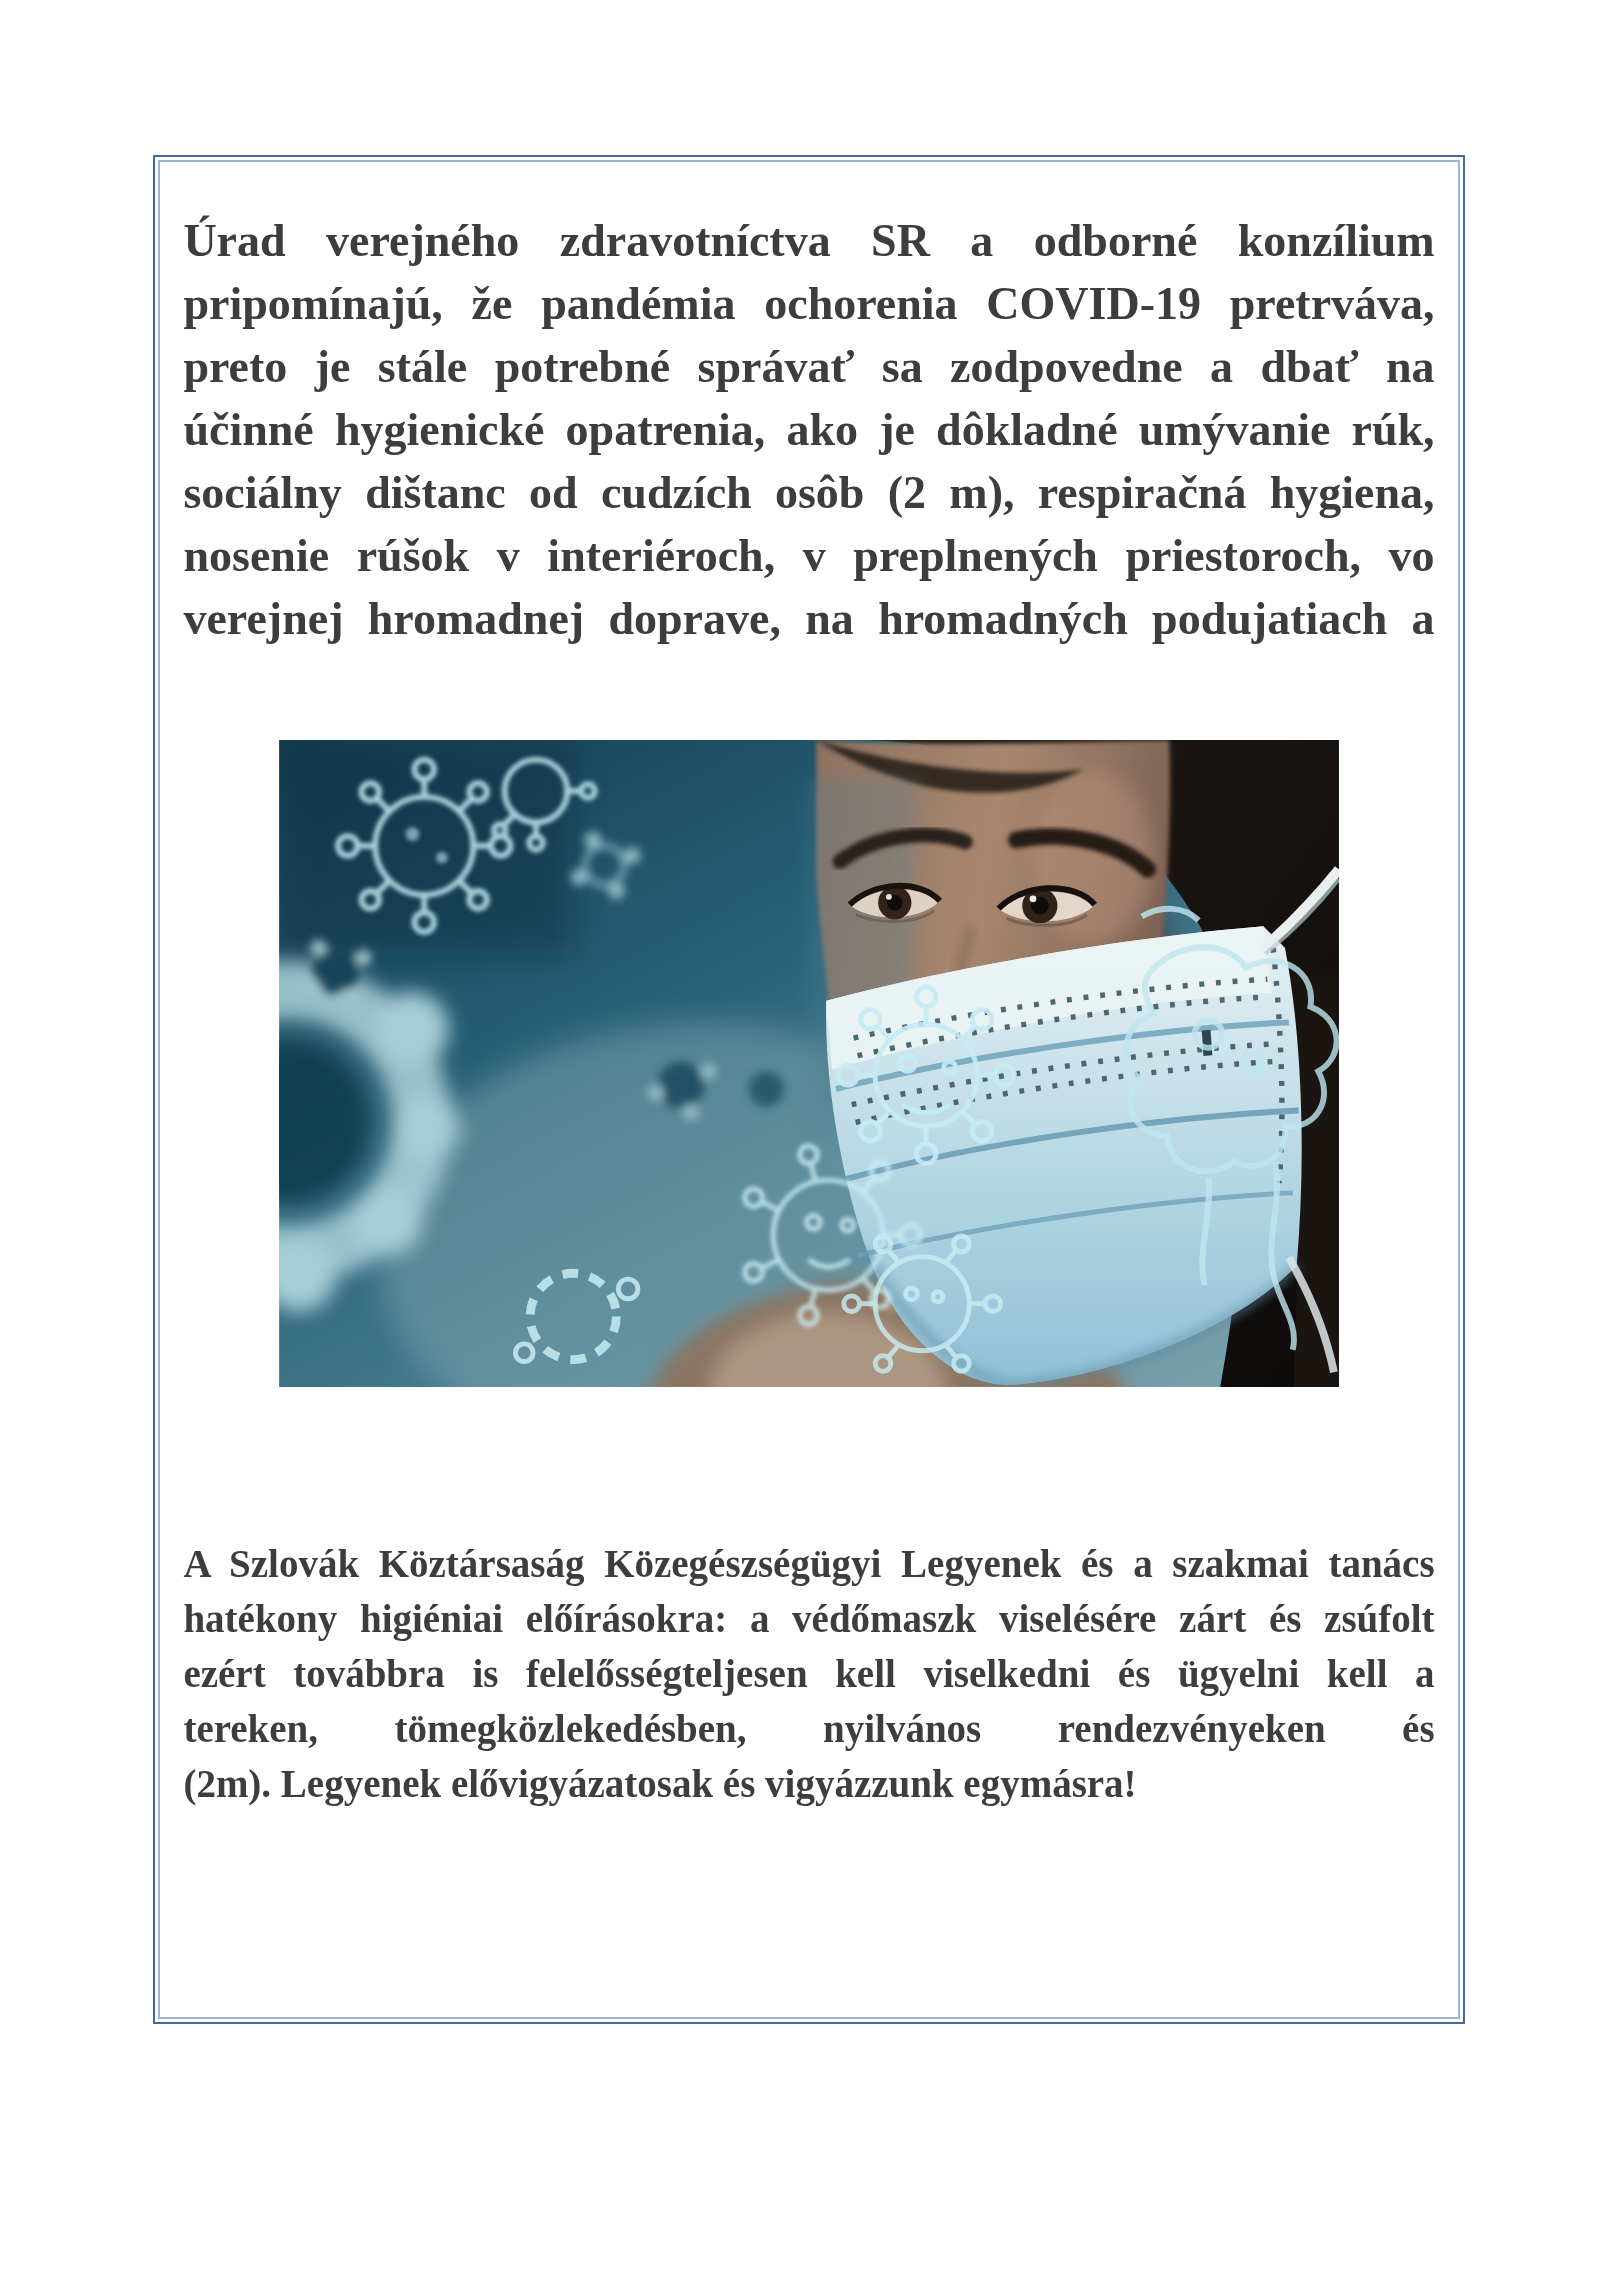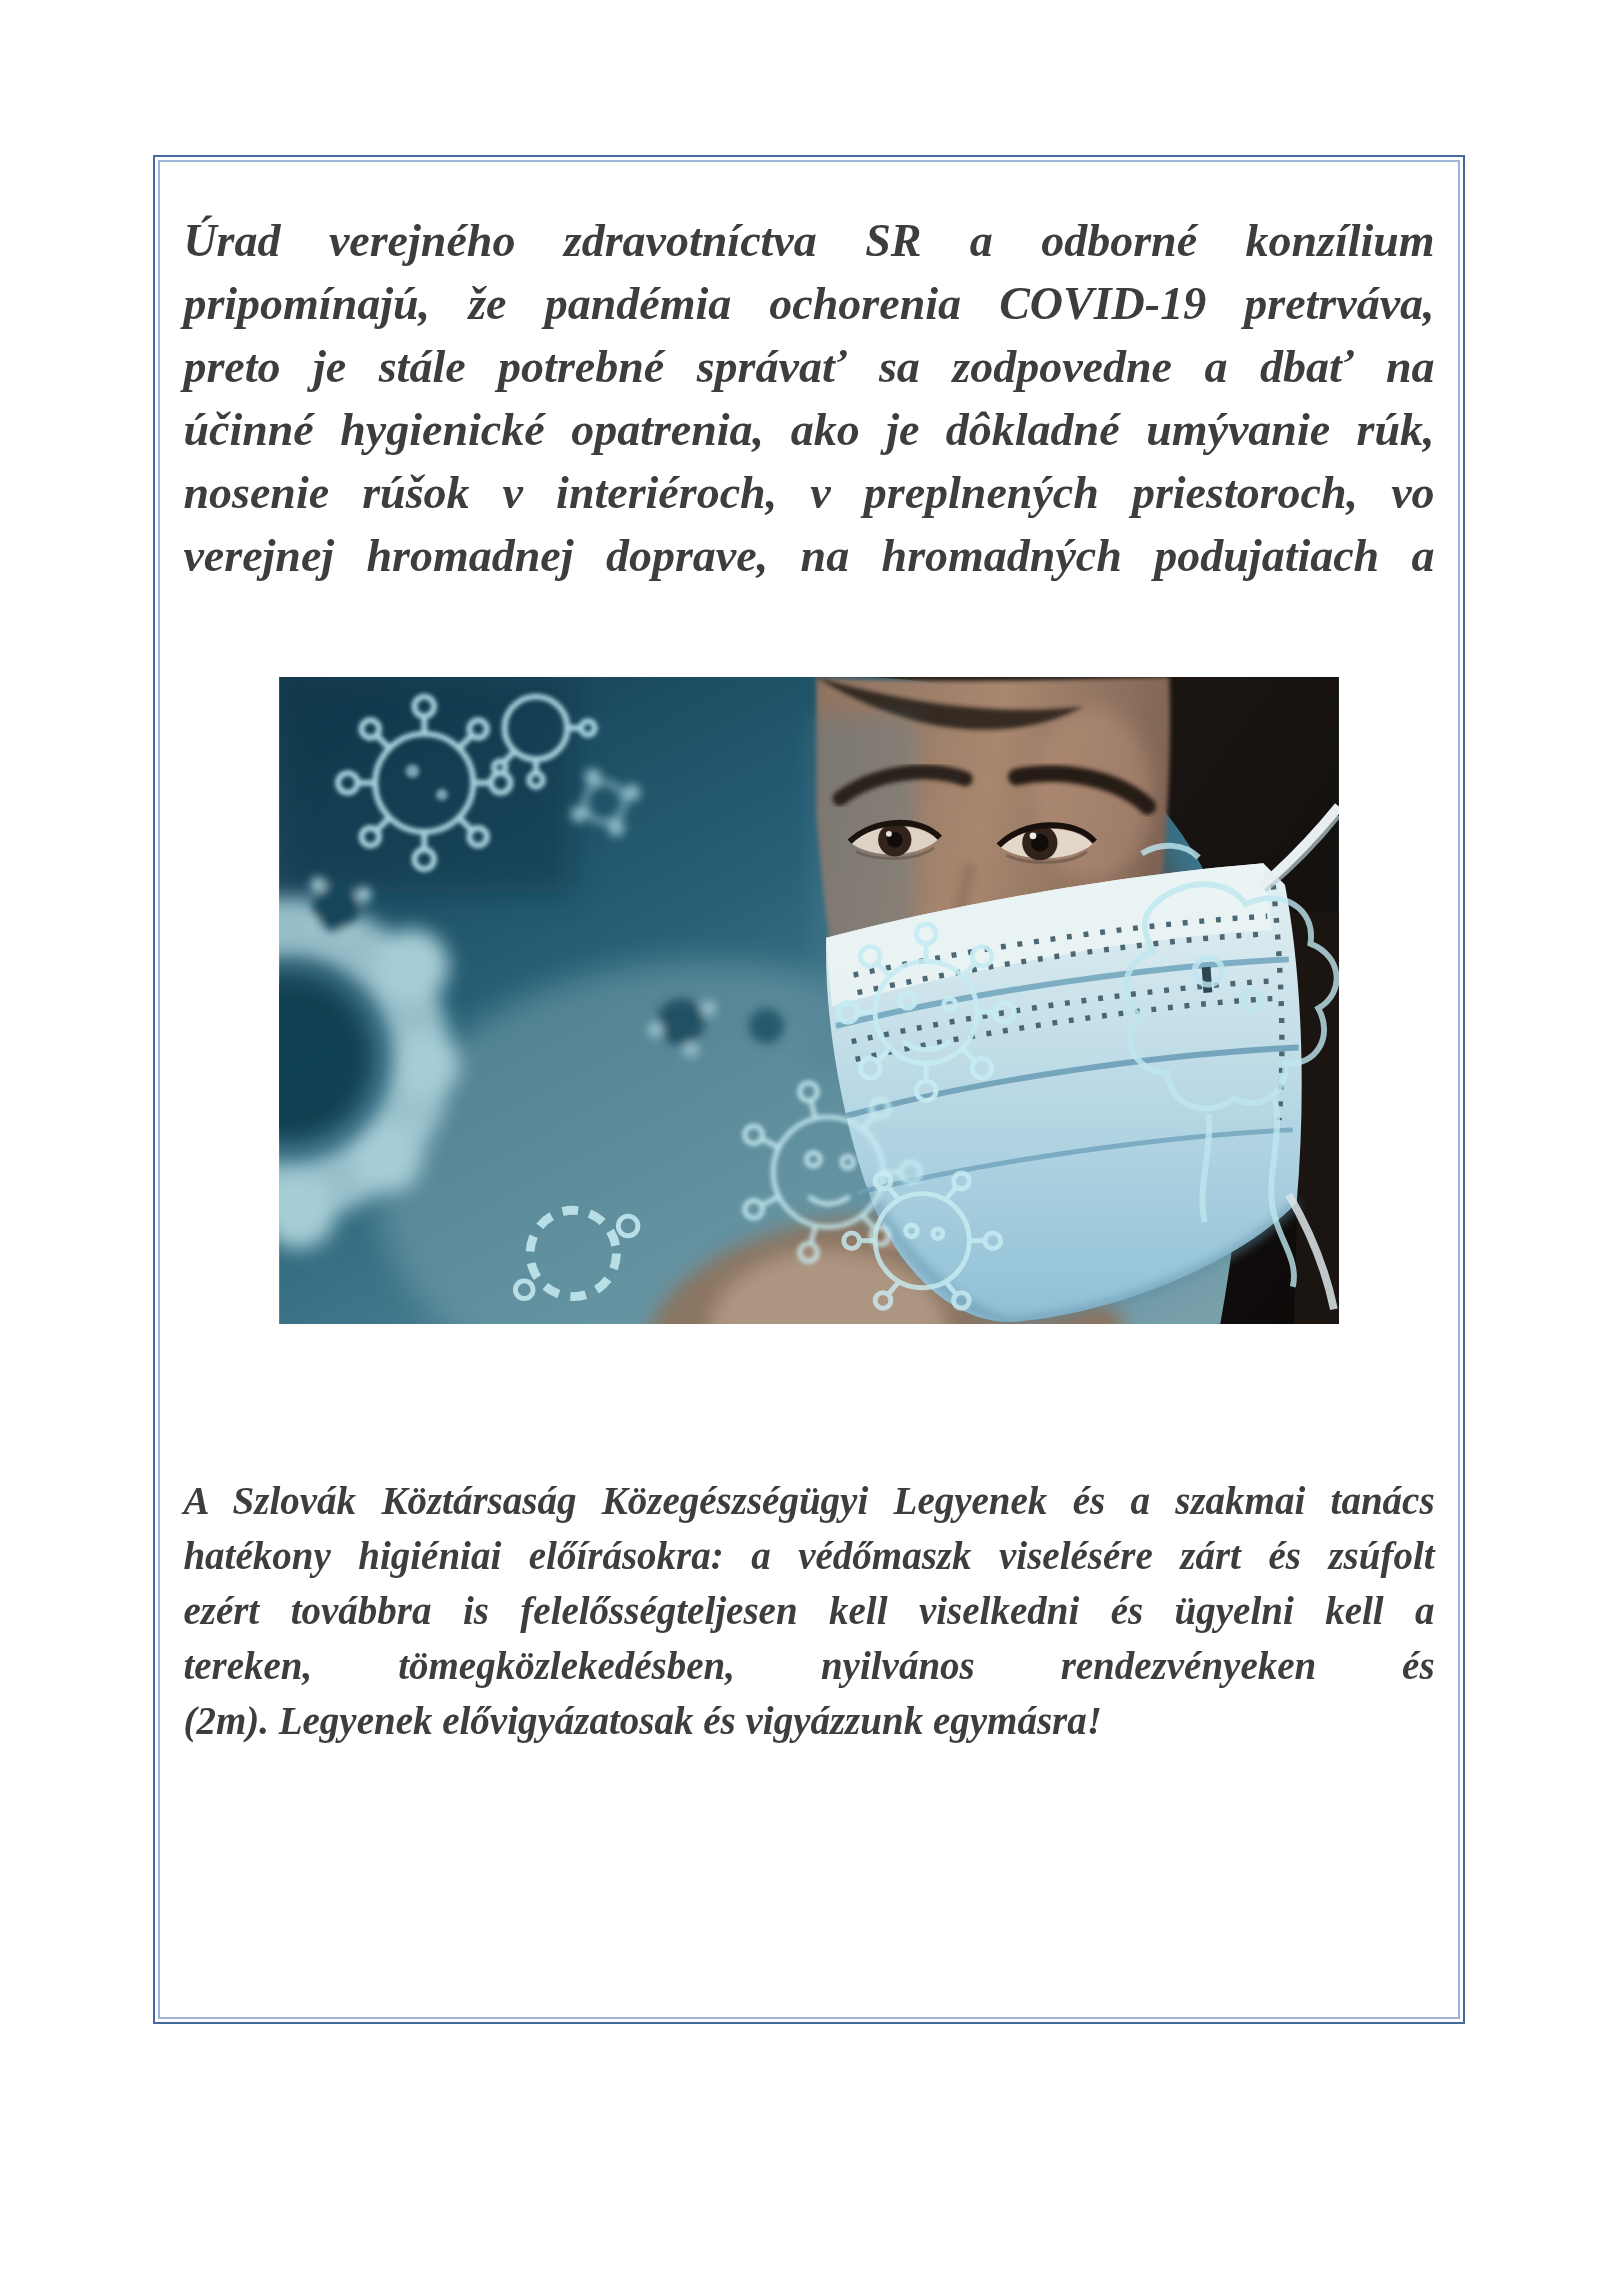--- a/index.html
+++ b/index.html
@@ -15,21 +15,21 @@
   .frame{
     position:absolute;left:153px;top:155px;width:1312px;height:1869px;
     box-sizing:border-box;border:2px solid var(--border-outer);padding:2.9px;
   }
   .frame-inner{
     width:100%;height:100%;box-sizing:border-box;
     border:2px solid var(--border-inner);
     padding:47px 23.5px 0 23.5px;overflow:hidden;
   }
   .para{
-    color:var(--text);font-weight:bold;font-style:italic;margin:0;
+    color:var(--text);font-weight:bold;margin:0;
   }
   .para.sk{font-size:46px;line-height:63px;}
   .para.hu{font-size:39px;line-height:55px;margin-top:149px;}
   .jline{text-align:justify;text-align-last:justify;}
   .jline.last{text-align-last:left;}
   figure.photo{
     margin:90px auto 0 auto;width:1060px;height:647px;padding:0;
     overflow:hidden;
   }
   figure.photo svg{display:block;}
@@ -38,20 +38,21 @@
 <body>
 
 <div class="frame">
   <div class="frame-inner">
 
     <div class="para sk">
         <div class="jline">Úrad verejného zdravotníctva SR a odborné konzílium</div>
         <div class="jline">pripomínajú, že pandémia ochorenia COVID-19 pretrváva,</div>
         <div class="jline">preto je stále potrebné správať sa zodpovedne a dbať na</div>
         <div class="jline">účinné hygienické opatrenia, ako je dôkladné umývanie rúk,</div>
+        <div class="jline">sociálny dištanc od cudzích osôb (2 m), respiračná hygiena,</div>
         <div class="jline">nosenie rúšok v interiéroch, v preplnených priestoroch, vo</div>
         <div class="jline">verejnej hromadnej doprave, na hromadných podujatiach a</div>
       </div>
 
     <figure class="photo">
       <svg viewBox="0 0 1081 660" width="1060" height="647">
         <defs>
           <linearGradient id="bgG" x1="0%" y1="0%" x2="85%" y2="100%">
             <stop offset="0%" stop-color="#143c50"></stop>
             <stop offset="40%" stop-color="#276076"></stop>

